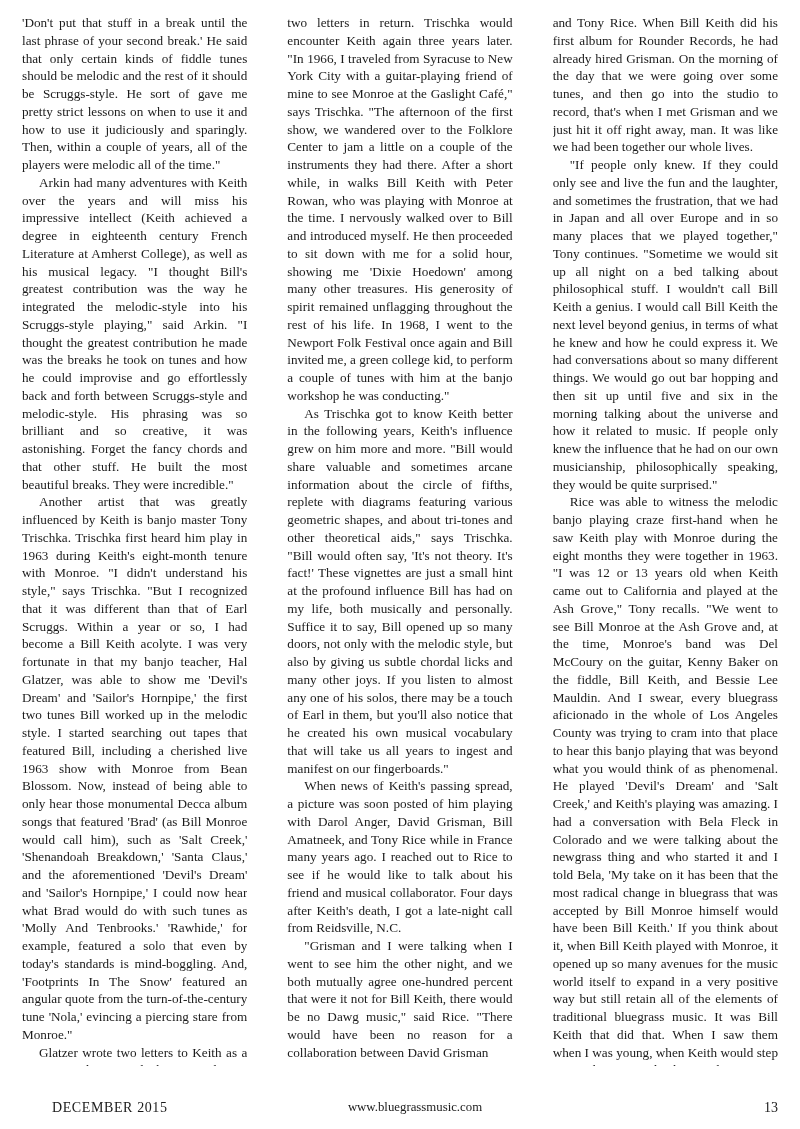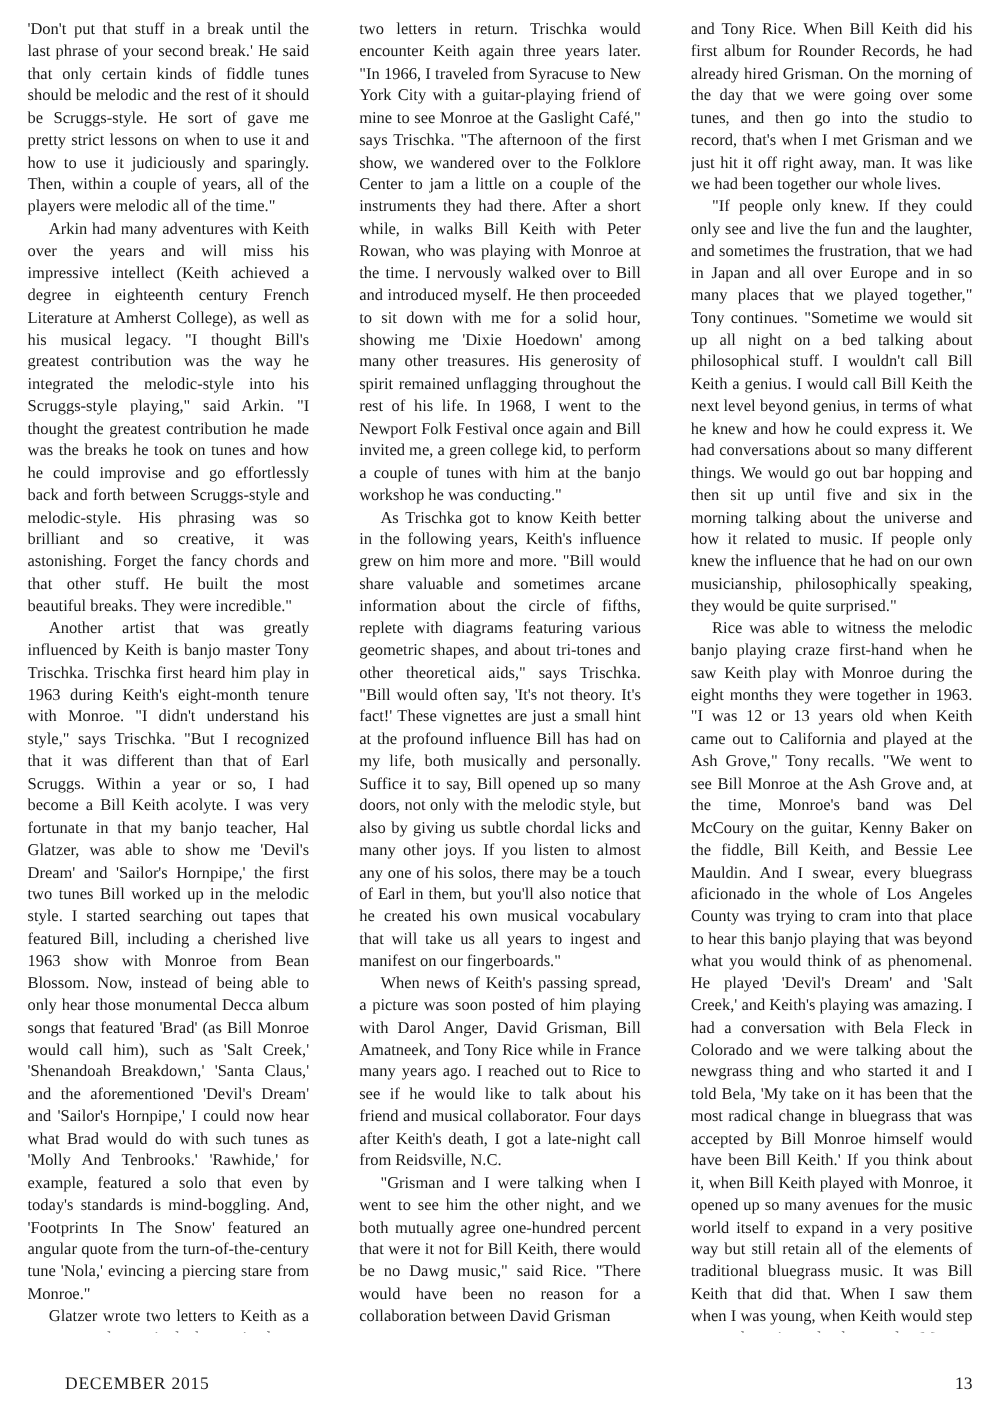--- a/index.html
+++ b/index.html
@@ -98,15 +98,16 @@
     <div class="col">
       <p class="noindent">and Tony Rice. When Bill Keith did his first album for Rounder Records, he had already hired Grisman. On the morning of the day that we were going over some tunes, and then go into the studio to record, that's when I met Grisman and we just hit it off right away, man. It was like we had been together our whole lives.</p>
       <p>"If people only knew. If they could only see and live the fun and the laughter, and sometimes the frustration, that we had in Japan and all over Europe and in so many places that we played together," Tony continues. "Sometime we would sit up all night on a bed talking about philosophical stuff. I wouldn't call Bill Keith a genius. I would call Bill Keith the next level beyond genius, in terms of what he knew and how he could express it. We had conversations about so many different things. We would go out bar hopping and then sit up until five and six in the morning talking about the universe and how it related to music. If people only knew the influence that he had on our own musicianship, philosophically speaking, they would be quite surprised."</p>
       <p>Rice was able to witness the melodic banjo playing craze first-hand when he saw Keith play with Monroe during the eight months they were together in 1963. "I was 12 or 13 years old when Keith came out to California and played at the Ash Grove," Tony recalls. "We went to see Bill Monroe at the Ash Grove and, at the time, Monroe's band was Del McCoury on the guitar, Kenny Baker on the fiddle, Bill Keith, and Bessie Lee Mauldin. And I swear, every bluegrass aficionado in the whole of Los Angeles County was trying to cram into that place to hear this banjo playing that was beyond what you would think of as phenomenal. He played 'Devil's Dream' and 'Salt Creek,' and Keith's playing was amazing. I had a conversation with Bela Fleck in Colorado and we were talking about the newgrass thing and who started it and I told Bela, 'My take on it has been that the most radical change in bluegrass that was accepted by Bill Monroe himself would have been Bill Keith.' If you think about it, when Bill Keith played with Monroe, it opened up so many avenues for the music world itself to expand in a very positive way but still retain all of the elements of traditional bluegrass music. It was Bill Keith that did that. When I saw them when I was young, when Keith would step up to the mic and take a solo, Monroe would</p>
     </div>
 
   </div>
 
   <div class="footer">
     <div class="issue">DECEMBER 2015</div>
+    <div class="site">www.bluegrassmusic.com</div>
     <div class="pagenum">13</div>
   </div>
 </div>
 
 </body></html>

